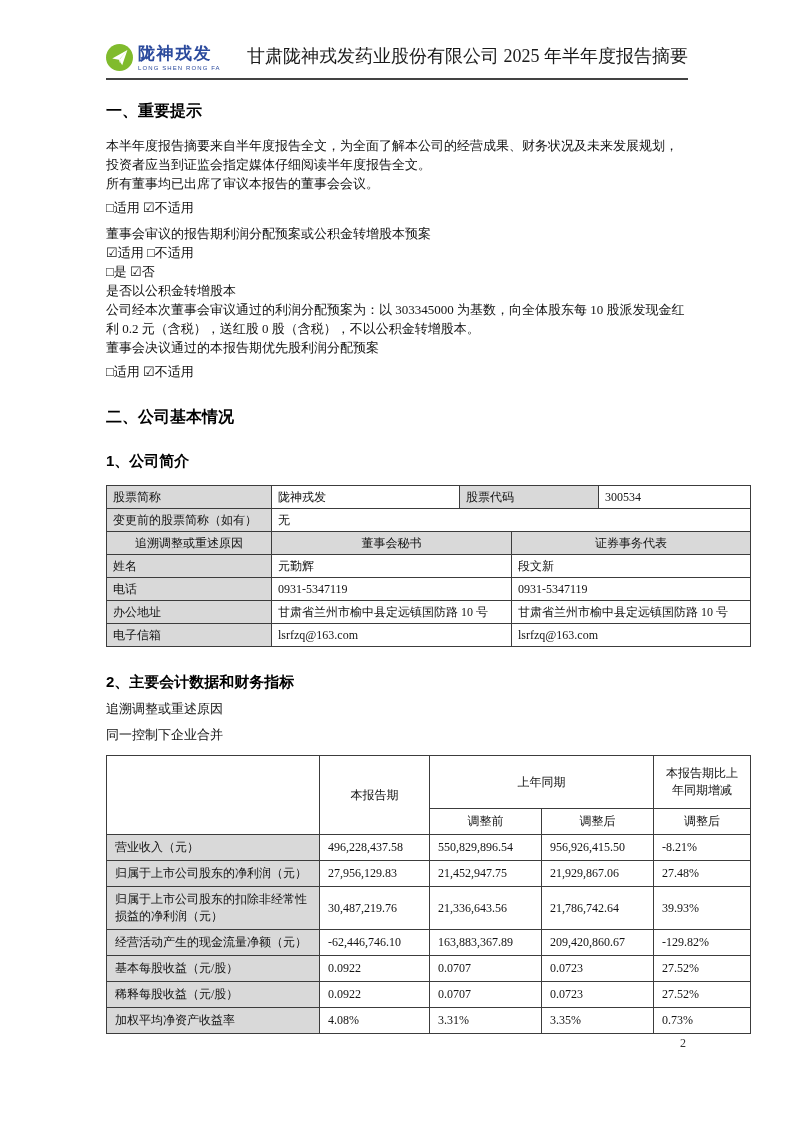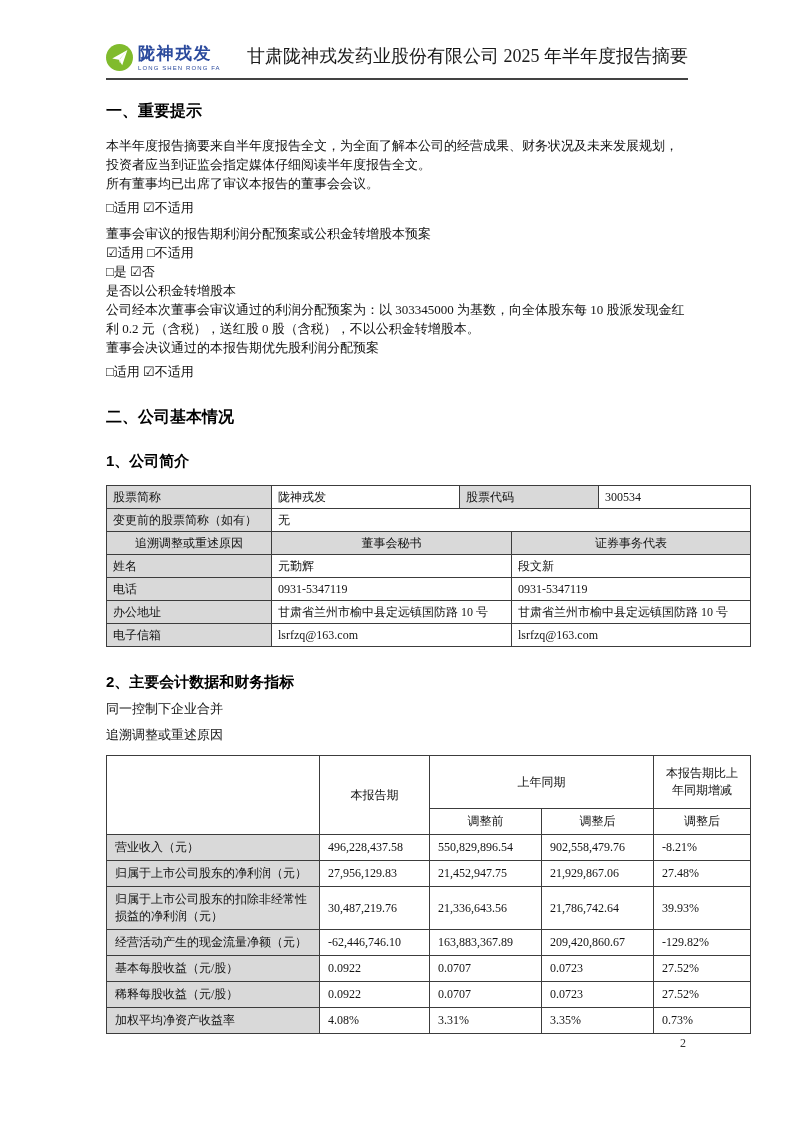--- a/index.html
+++ b/index.html
@@ -161,22 +161,22 @@
       </tr>
       <tr>
         <td class="g">电子信箱</td>
         <td colspan="2">lsrfzq@163.com</td>
         <td colspan="2">lsrfzq@163.com</td>
       </tr>
     </tbody>
   </table>
 
   <h3 class="sub-title" style="margin-top:26px">2、主要会计数据和财务指标</h3>
+  <p class="body loose">追溯调整或重述原因</p>
   <p class="body loose">同一控制下企业合并</p>
-  <p class="body loose">追溯调整或重述原因</p>
 
   <table class="tbl fin">
     <colgroup>
       <col style="width:213px">
         <col style="width:110px">
         <col style="width:112px">
         <col style="width:112px">
         <col style="width:97px">
     </colgroup>
     <tbody>
@@ -188,21 +188,21 @@
       </tr>
       <tr class="hrow2">
         <td class="c">调整前</td>
         <td class="c">调整后</td>
         <td class="c">调整后</td>
       </tr>
       <tr>
         <td class="g">营业收入（元）</td>
         <td class="num">496,228,437.58</td>
         <td class="num">550,829,896.54</td>
-        <td class="num">902,558,479.76</td>
+        <td class="num">956,926,415.50</td>
         <td class="num">-8.21%</td>
       </tr>
       <tr>
         <td class="g">归属于上市公司股东的净利润（元）</td>
         <td class="num">27,956,129.83</td>
         <td class="num">21,452,947.75</td>
         <td class="num">21,929,867.06</td>
         <td class="num">27.48%</td>
       </tr>
       <tr>

